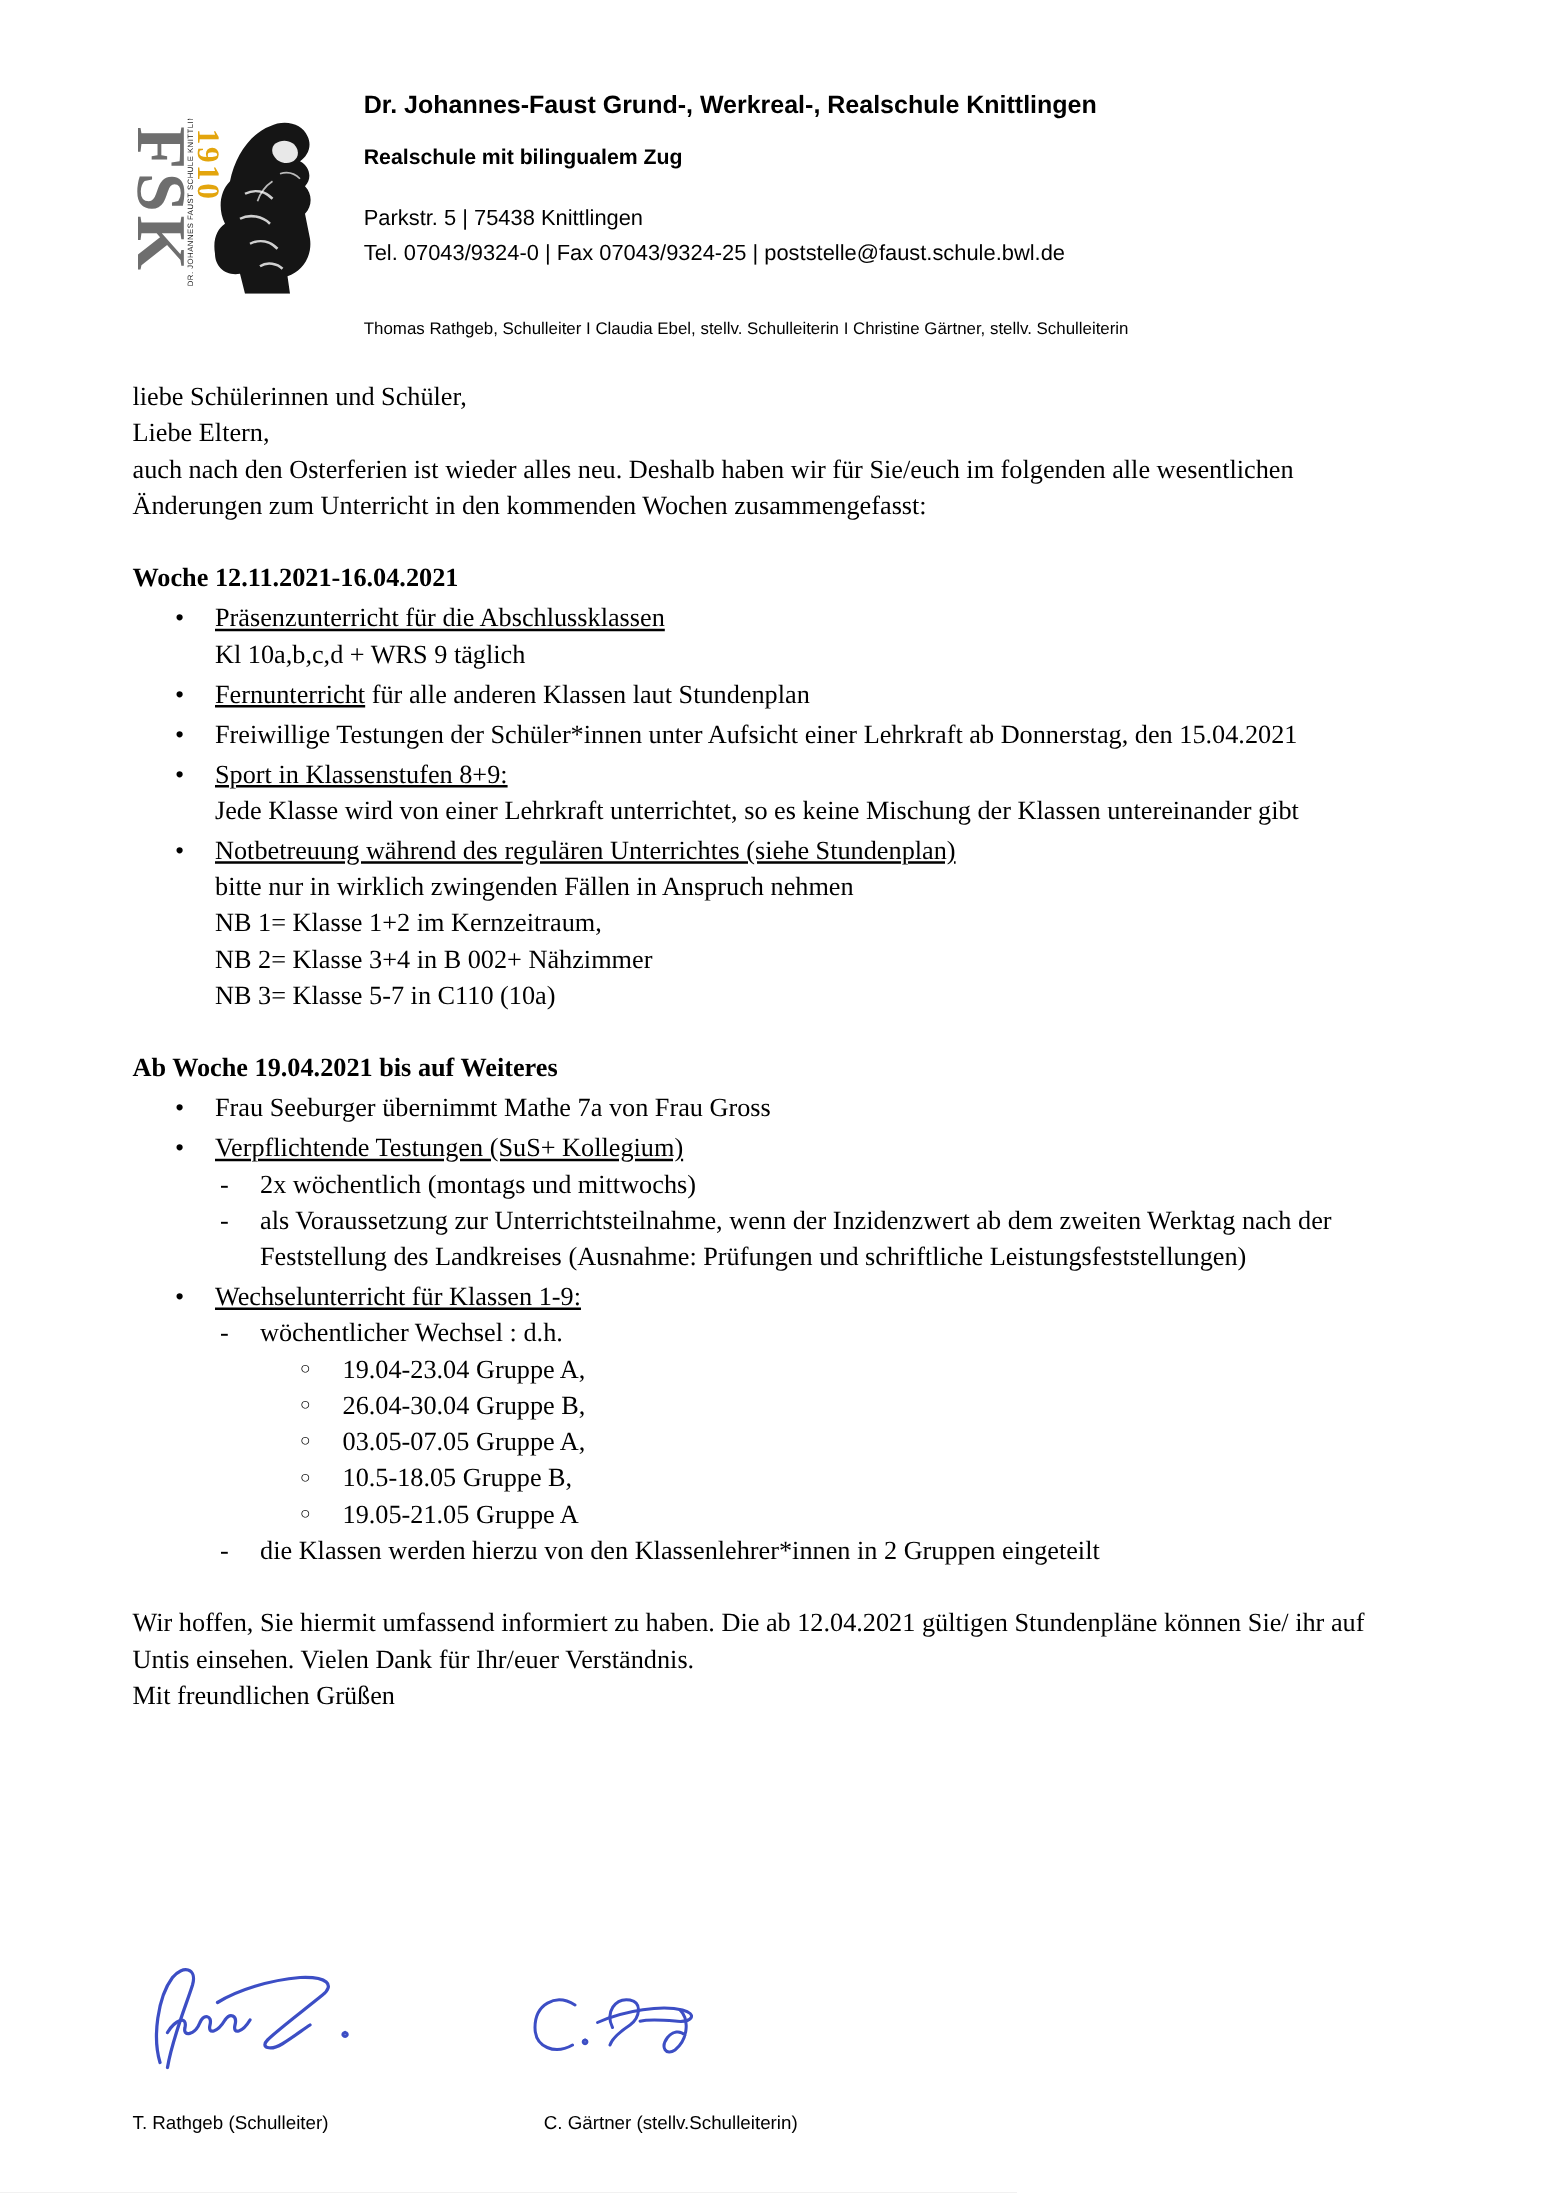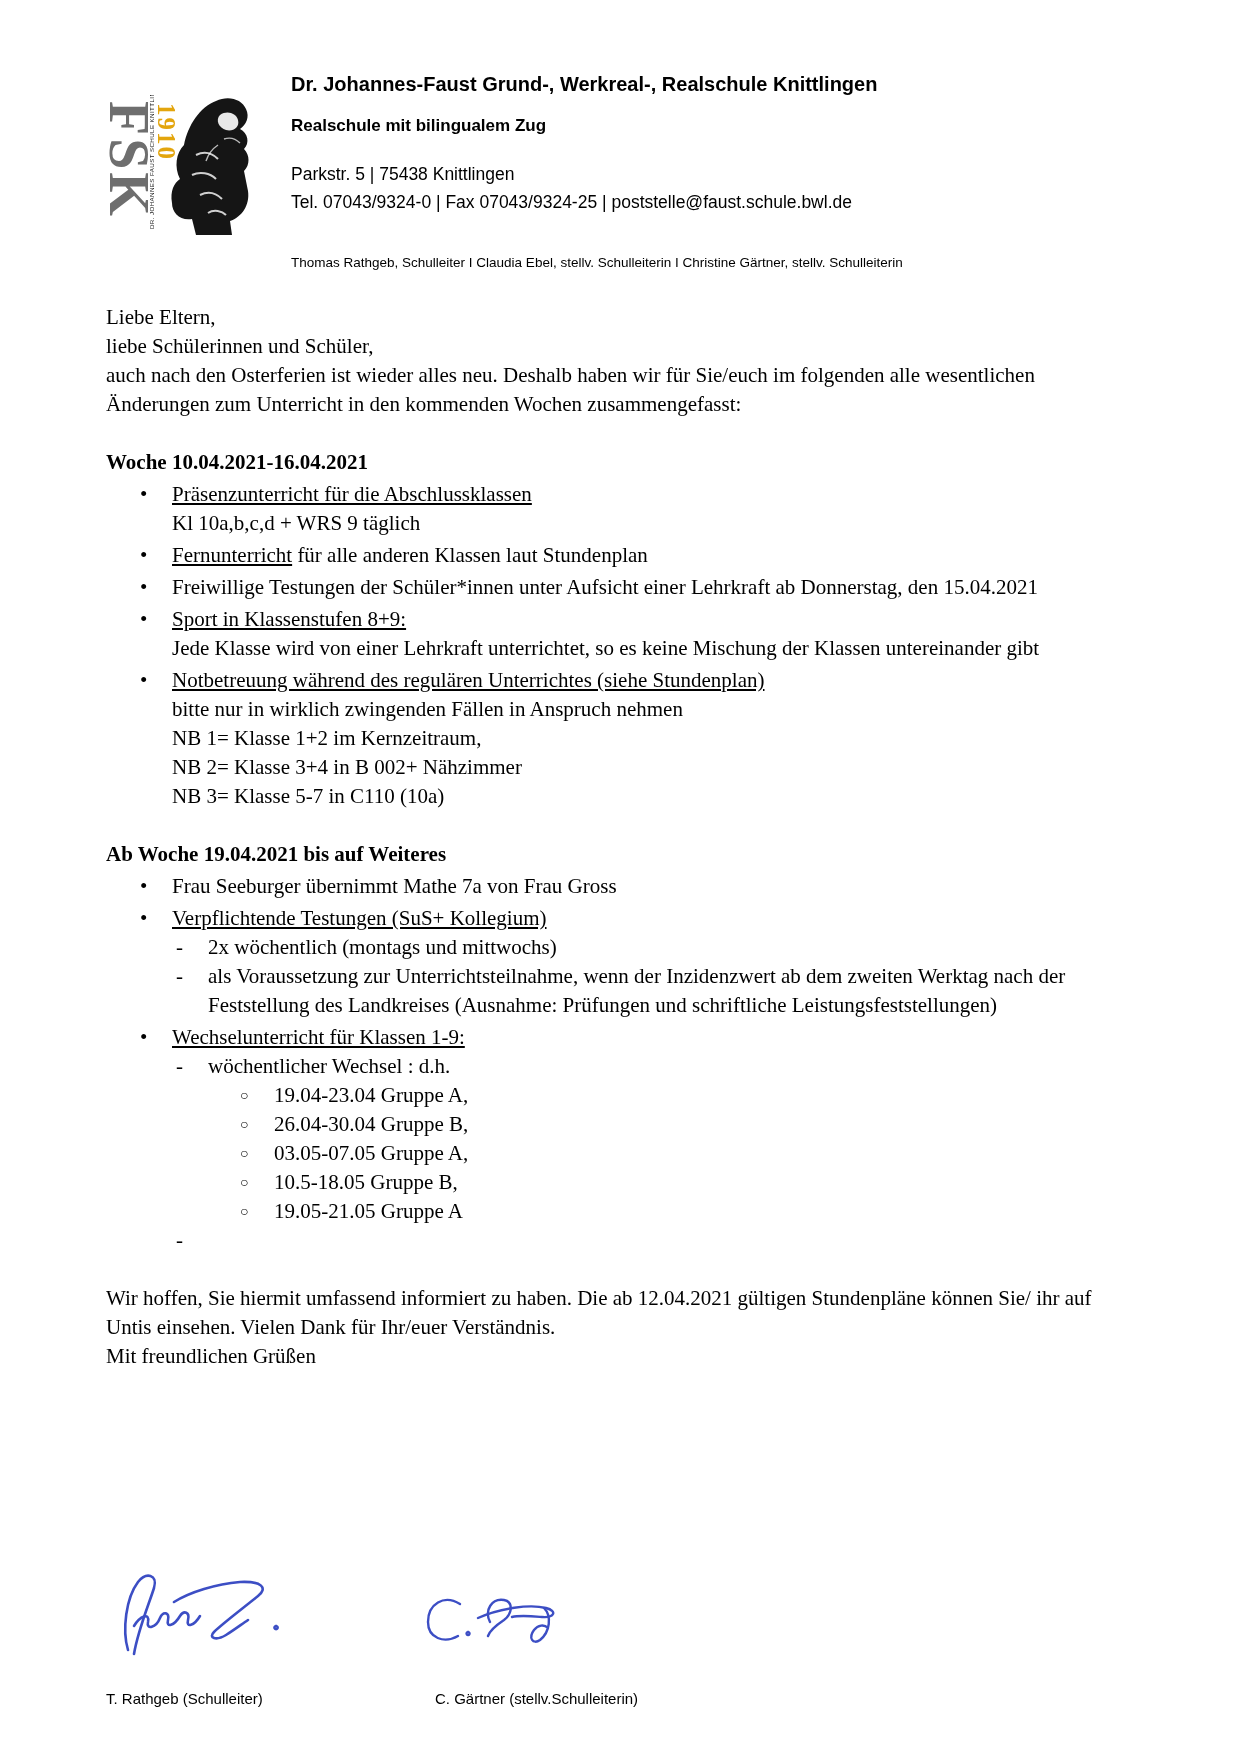--- a/index.html
+++ b/index.html
@@ -61,26 +61,26 @@
     <div class="ht-title">Dr. Johannes-Faust Grund-, Werkreal-, Realschule Knittlingen</div>
     <div class="ht-subtitle">Realschule mit bilingualem Zug</div>
     <div class="ht-address">Parkstr. 5  |  75438 Knittlingen</div>
     <div class="ht-contact">Tel. 07043/9324-0  |  Fax 07043/9324-25  |  poststelle@faust.schule.bwl.de</div>
     <div class="ht-staff">Thomas Rathgeb, Schulleiter  I  Claudia Ebel, stellv. Schulleiterin I Christine Gärtner, stellv. Schulleiterin</div>
   </div>
 
   <div class="body-col">
 
     <div class="greeting">
+      <div>liebe Schülerinnen und Schüler,</div>
       <div>Liebe Eltern,</div>
-      <div>liebe Schülerinnen und Schüler,</div>
       <div>auch nach den Osterferien ist wieder alles neu. Deshalb haben wir für Sie/euch im folgenden alle wesentlichen Änderungen zum Unterricht in den kommenden Wochen zusammengefasst:</div>
     </div>
 
-    <h2 class="sec">Woche 10.04.2021-16.04.2021</h2>
+    <h2 class="sec">Woche 12.11.2021-16.04.2021</h2>
     <ul class="blist">
 
       <li class="l1">
         <span class="mk1">•</span>
         <div class="txt">
           <div><span class="u">Präsenzunterricht für die Abschlussklassen</span><span></span></div>
           <div>Kl 10a,b,c,d + WRS 9 täglich</div>
         </div>
       </li>
 
@@ -166,20 +166,21 @@
           <div class="sub2">
             <span class="mk3">○</span>
             <div>10.5-18.05 Gruppe B,</div>
           </div>
           <div class="sub2">
             <span class="mk3">○</span>
             <div>19.05-21.05 Gruppe A</div>
           </div>
           <div class="sub">
             <span class="mk2">-</span>
+            <div>die Klassen werden hierzu von den Klassenlehrer*innen in 2 Gruppen eingeteilt</div>
           </div>
         </div>
       </li>
     </ul>
 
     <p class="closing">Wir hoffen, Sie hiermit umfassend informiert zu haben. Die ab 12.04.2021 gültigen Stundenpläne können Sie/ ihr auf Untis einsehen. Vielen Dank für Ihr/euer Verständnis.</p>
     <p class="regards">Mit freundlichen Grüßen</p>
   </div>
 
   <div class="sig-rathgeb">

